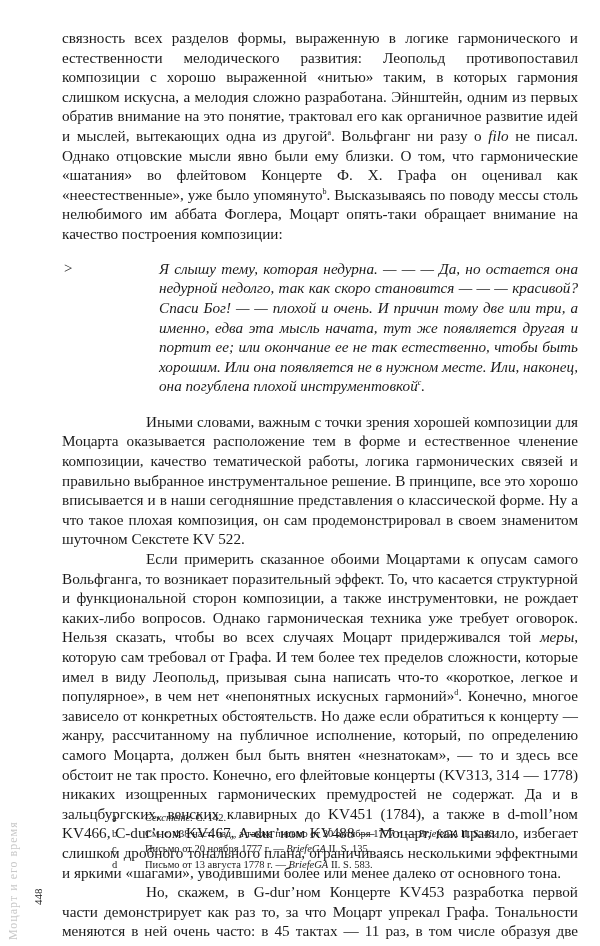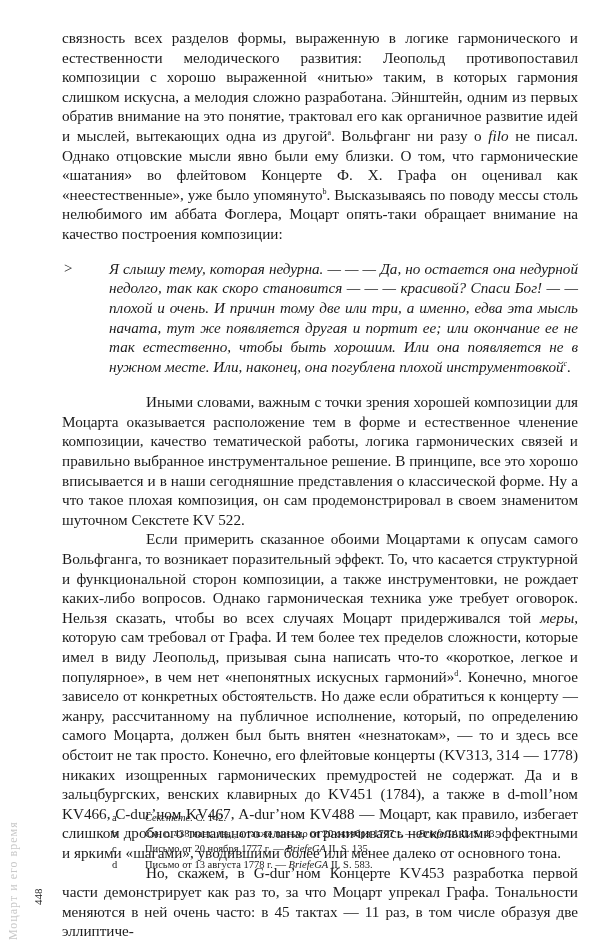--- a/index.html
+++ b/index.html
@@ -3,21 +3,21 @@
 <meta charset="utf-8">
 <style>
   html, body { margin: 0; padding: 0; background: #ffffff; }
   body { width: 600px; height: 946px; position: relative; overflow: hidden;
          font-family: "Liberation Serif", "DejaVu Serif", serif; color: #1a1a1a; }
   .page { position: absolute; left: 62px; top: 28px; width: 516px; }
   .p { font-size: 15.2px; line-height: 19.6px; text-align: justify; margin: 0; }
   .indent { text-indent: 84px; }
   .quote-block { position: relative; margin: 14px 0 16px 0; }
   .quote-mark { position: absolute; left: 2px; top: 0; font-size: 15px; line-height: 19.6px; }
-  .quote { margin-left: 47px; font-style: italic; font-size: 15.2px; line-height: 19.6px; text-align: justify; }
+  .quote { margin-left: 97px; font-style: italic; font-size: 15.2px; line-height: 19.6px; text-align: justify; }
   sup { font-size: 8px; vertical-align: super; line-height: 0; }
   .footnotes { position: absolute; left: 112px; top: 810px; width: 440px; font-size: 10.5px; line-height: 15.5px; }
   .fn { display: flex; }
   .fn-mark { width: 33px; }
   .pagenum { position: absolute; left: 32px; top: 905px; font-size: 11px;
              transform: rotate(-90deg); transform-origin: left top; }
   .watermark { position: absolute; left: 6px; top: 940px; font-size: 12px; color: #c8c8c8;
                transform: rotate(-90deg); transform-origin: left top; white-space: nowrap; letter-spacing: 1px; }
   em { }
 </style>

